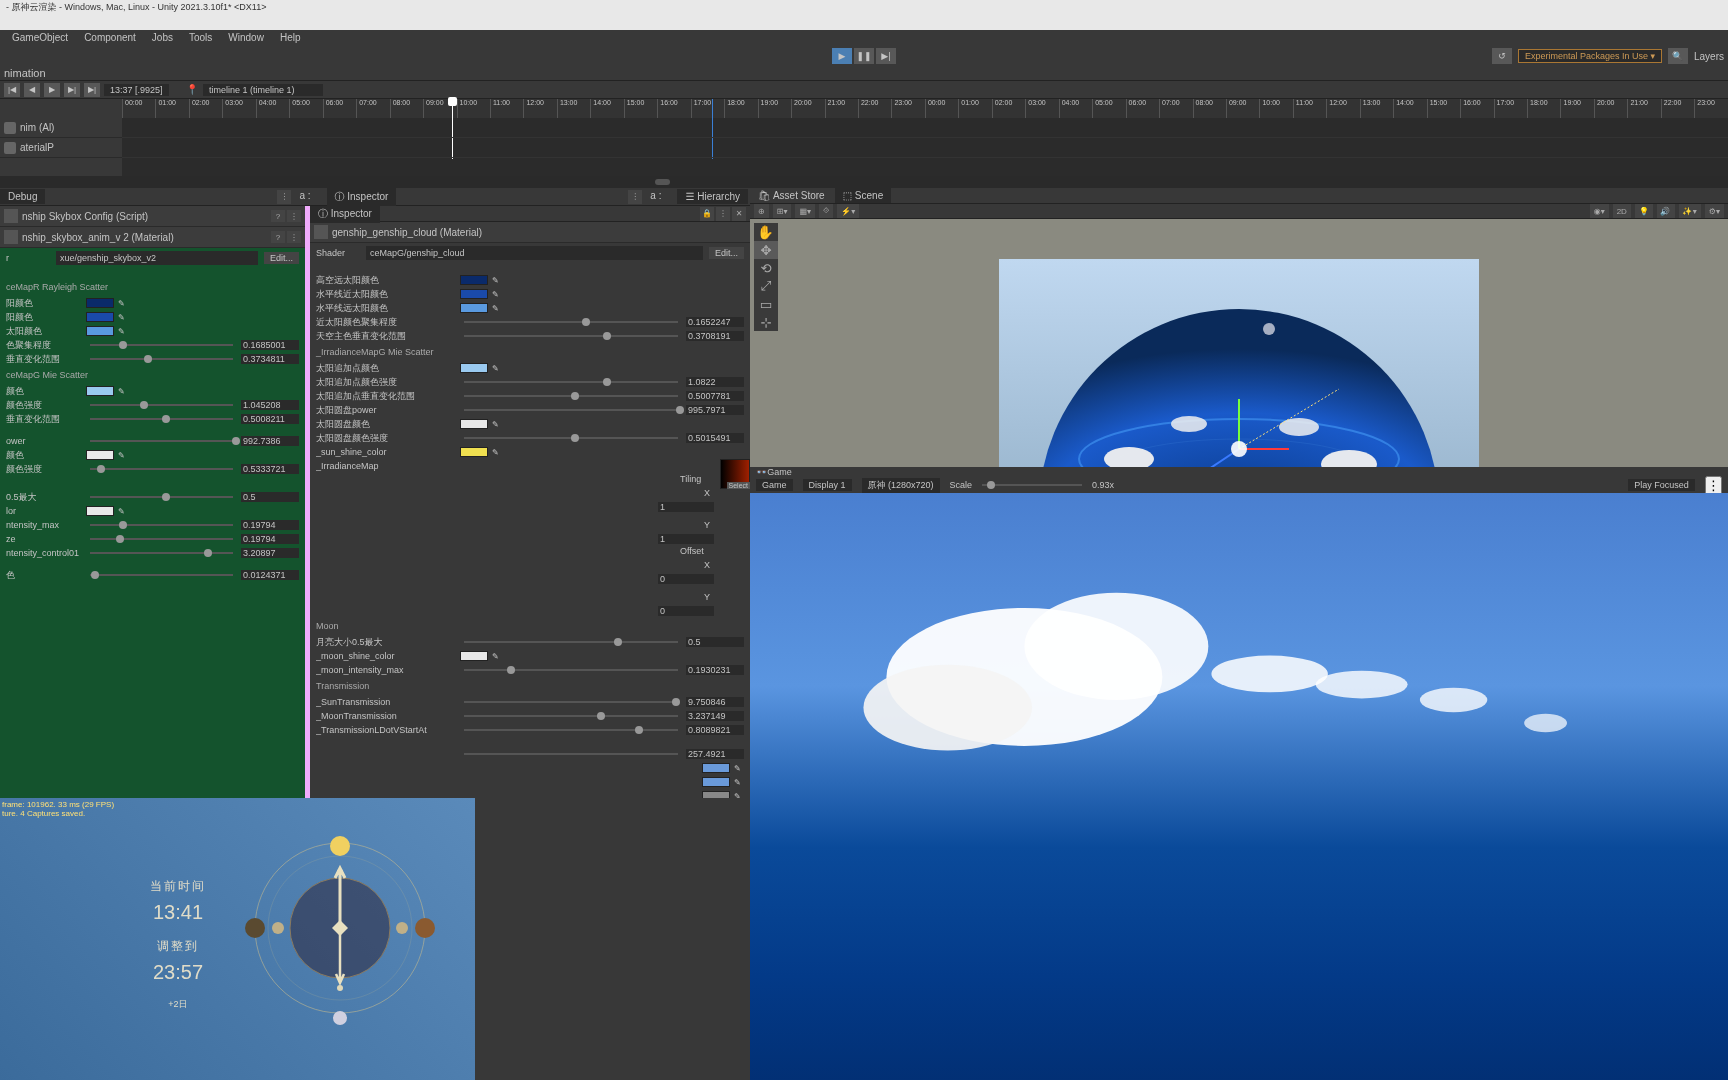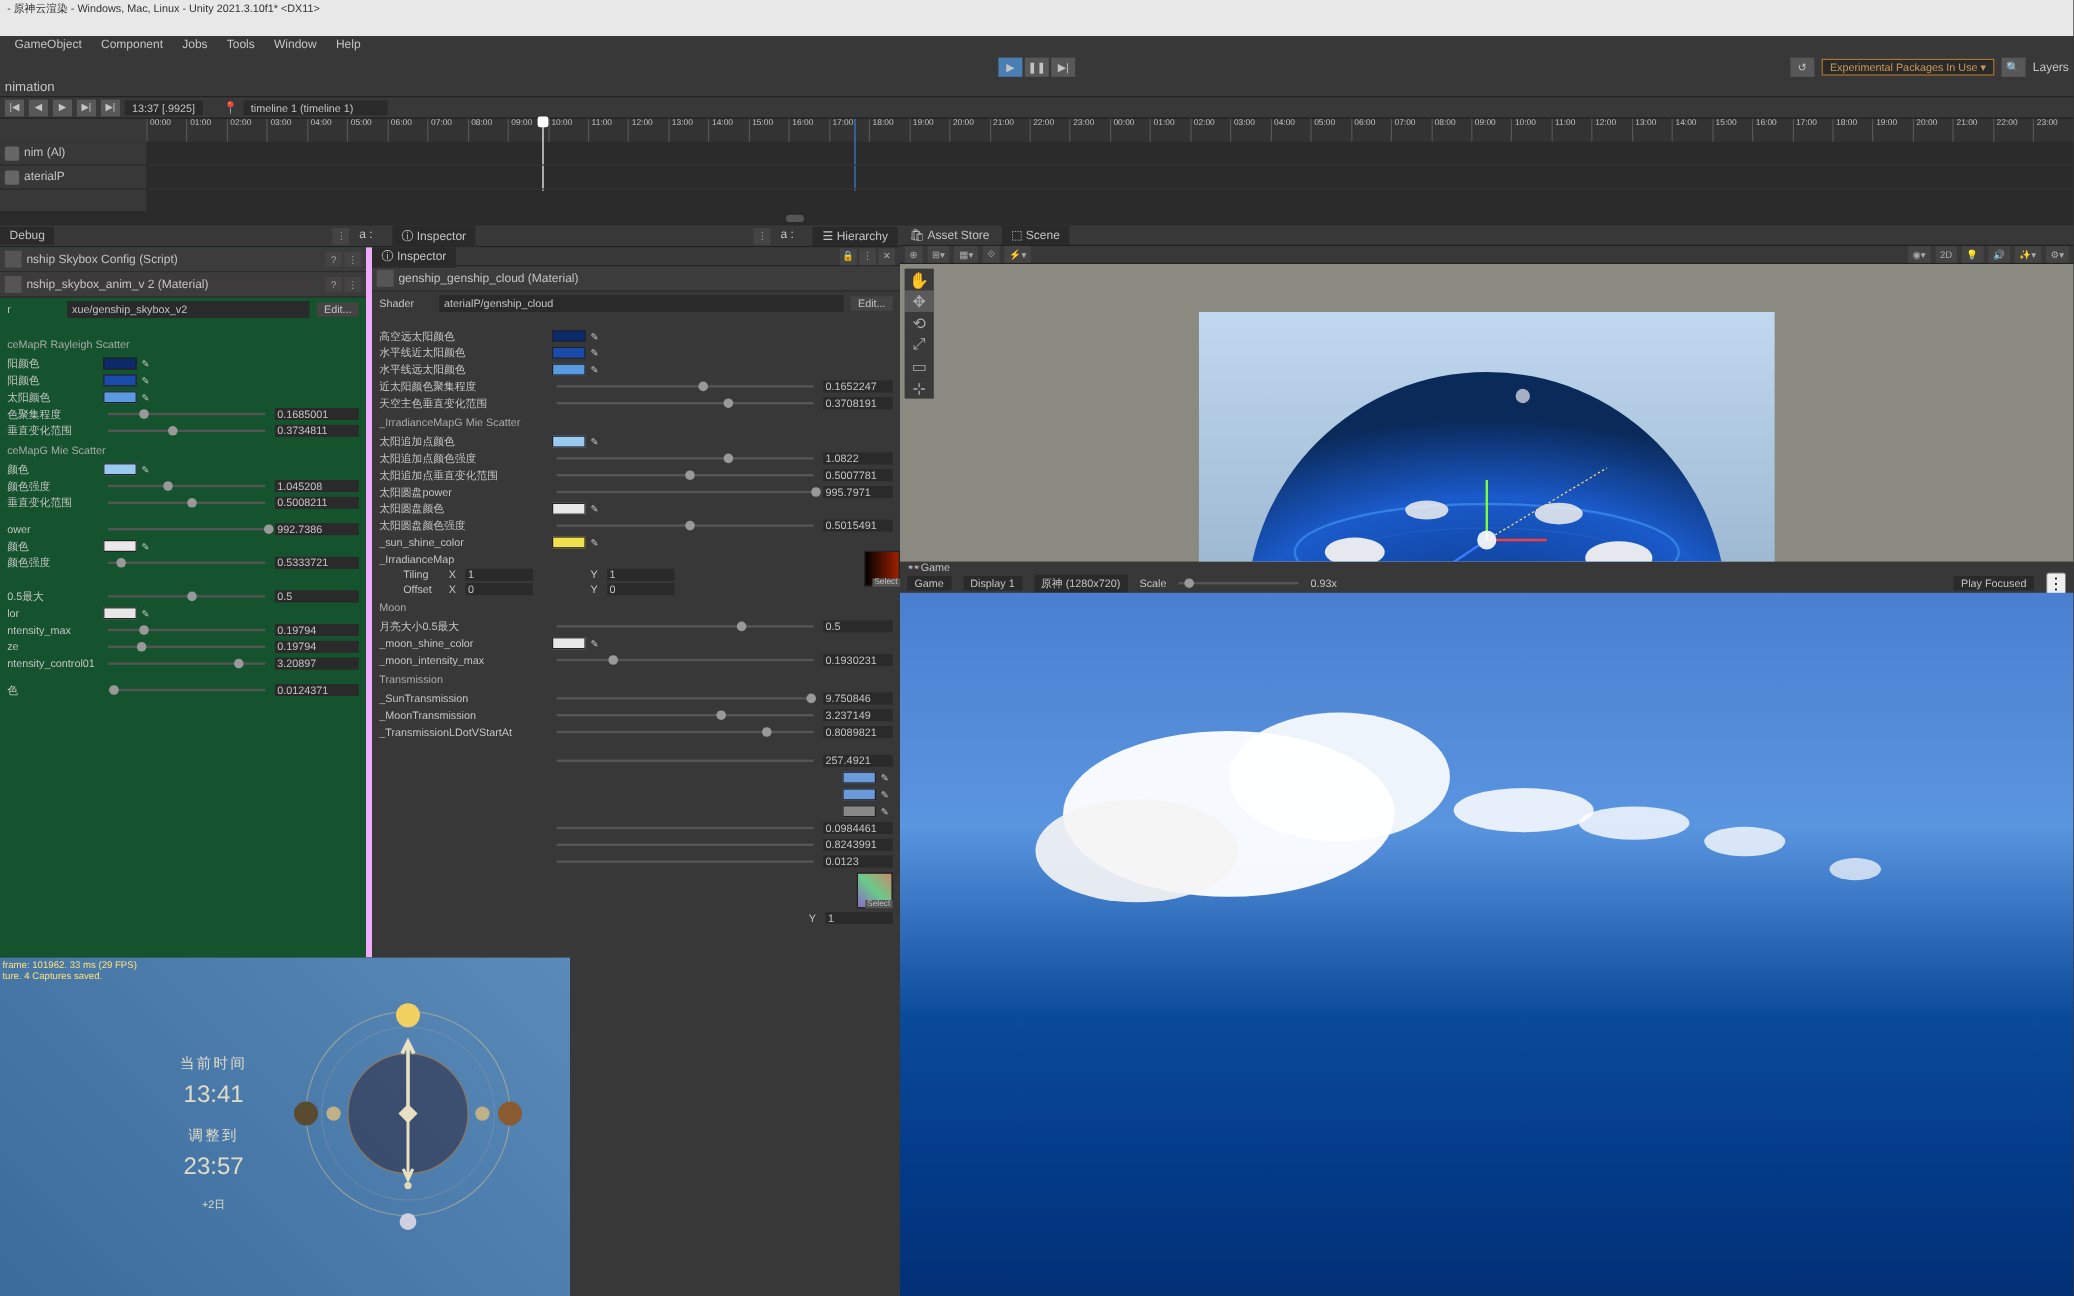--- a/index.html
+++ b/index.html
@@ -68,23 +68,23 @@
 .section-title { padding: 4px 6px; font-size: 9px; color: #aaa; }
 .prop-row { display: flex; align-items: center; padding: 1px 6px; height: 14px; gap: 4px; }
 .prop-row .lbl { flex: 0 0 140px; font-size: 9px; overflow: hidden; white-space: nowrap; }
 .prop-row .swatch { width: 28px; height: 10px; border: 1px solid #222; }
 .prop-row .eyedrop { width: 10px; font-size: 8px; }
 .prop-row .slider-track { flex: 1; height: 2px; background: #555; position: relative; margin: 0 4px; }
 .prop-row .slider-thumb { position: absolute; top: -3px; width: 8px; height: 8px; background: #999; border-radius: 50%; }
 .prop-row .val { width: 58px; text-align: left; font-size: 9px; background: #2a2a2a; padding: 0 2px; }
 
 .insp-left .prop-row .lbl { flex: 0 0 76px; }
-.insp-left .prop-row .val { width: 70px; }
-
-.tiling-row { display: flex; padding: 1px 6px; align-items: flex-end; gap: 4px; }
+.insp-left .prop-row .val { width: 58px; }
+
+.tiling-row { display: flex; padding: 1px 6px; align-items: flex-end; gap: 4px; flex-direction: column; }
 .tiling-row .tlbl { width: 54px; font-size: 9px; padding-left: 20px; }
 .tiling-row .ax { font-size: 9px; width: 10px; }
 .tiling-row .tval { background: #2a2a2a; font-size: 9px; width: 56px; padding: 0 2px; }
 .tex-swatch { width: 30px; height: 30px; border: 1px solid #222; position: relative; }
 .tex-swatch .sel-btn { position: absolute; bottom: -1px; right: -1px; background: #555; font-size: 7px; padding: 0 2px; }
 
 .scene-bar { background: #383838; height: 18px; display: flex; align-items: center; gap: 4px; padding: 0 4px; border-bottom: 1px solid #222; }
 .scene-bar button { background: #444; border: none; color: #aaa; height: 14px; font-size: 8px; padding: 0 4px; }
 
 .scene-view { flex: 1; background: #8a8a80; position: relative; overflow: hidden; }
@@ -407,21 +407,21 @@
               <button>⋮</button>
               <button>✕</button>
             </div>
         </div>
         <div class="insp-header">
           <span class="icon-square"></span>
           <span class="title">genship_genship_cloud (Material)</span>
         </div>
         <div class="shader-row">
           <span class="lbl">Shader</span>
-          <span class="dd">aterialP/genship_cloud</span>
+          <span class="dd">ceMapG/genship_cloud</span>
           <span class="edit-btn">Edit...</span>
         </div>
 
         <div style="height:10px"></div>
         <div class="prop-row">
             <span class="lbl">高空远太阳颜色</span>
             <span class="swatch sw-blue1"></span>
             <span class="eyedrop">✎</span>
           </div>
         <div class="prop-row">

